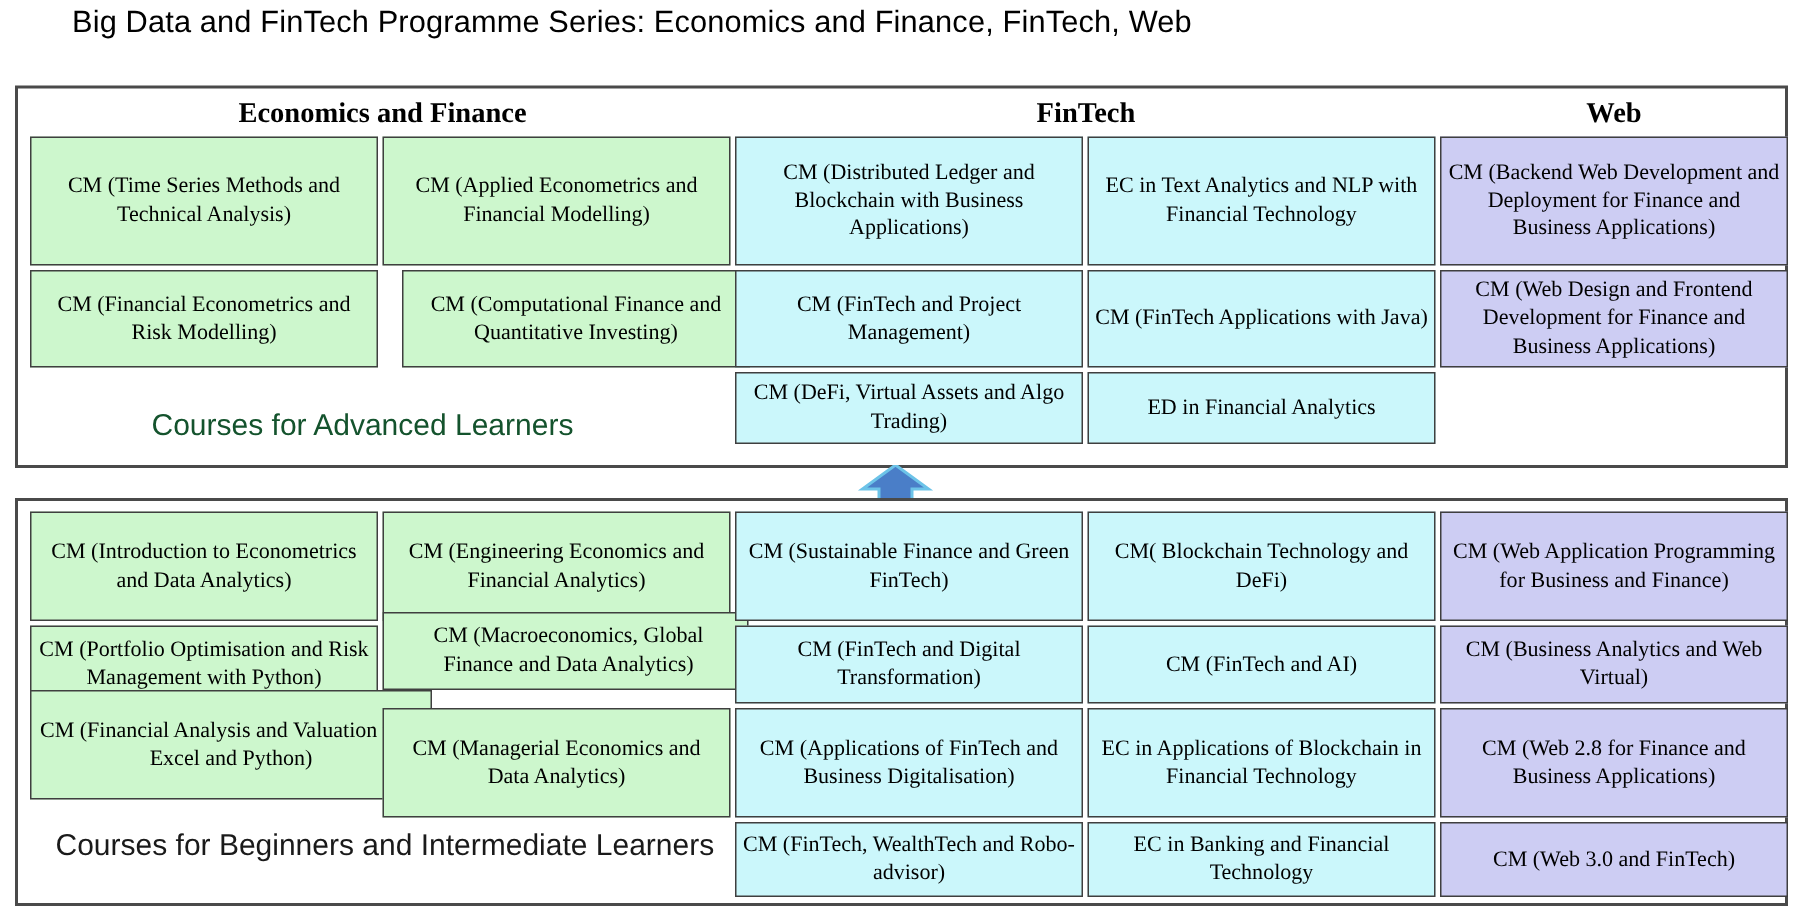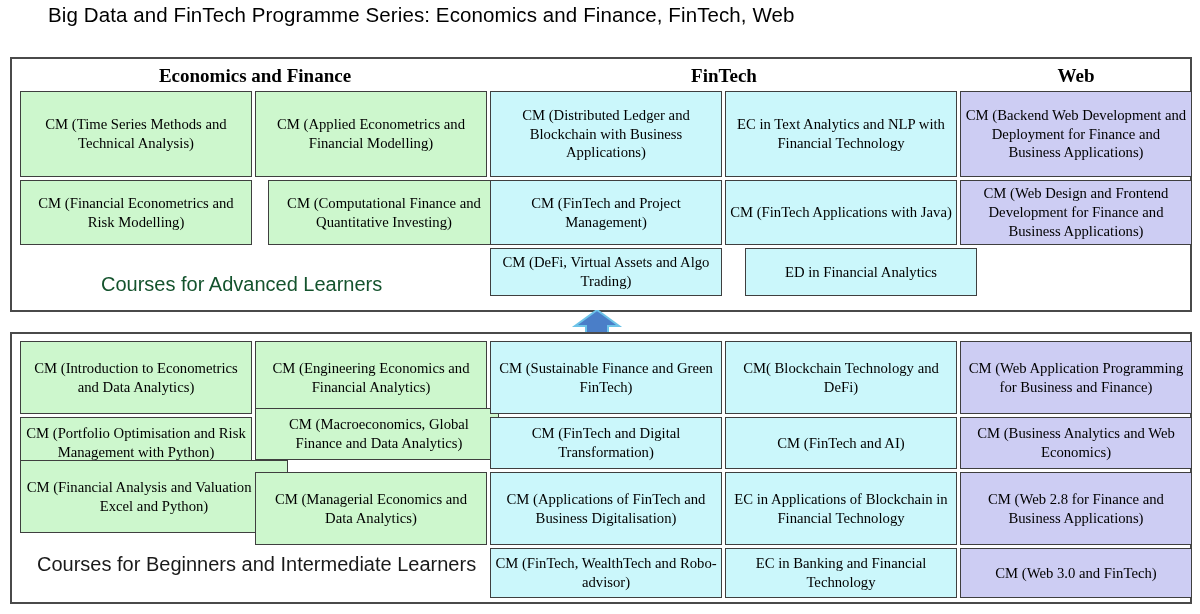--- a/index.html
+++ b/index.html
@@ -124,21 +124,21 @@
 
   <div class="box green" style="left:243px; top:32px;  width:232px; height:86px;">CM (Applied Econometrics and Financial Modelling)</div>
   <div class="box green" style="left:256px; top:121px; width:232px; height:65px;">CM (Computational Finance and Quantitative Investing)</div>
 
   <div class="box cyan" style="left:478px; top:32px;  width:232px; height:86px;">CM (Distributed Ledger and Blockchain with Business Applications)</div>
   <div class="box cyan" style="left:478px; top:121px; width:232px; height:65px;">CM (FinTech and Project Management)</div>
   <div class="box cyan" style="left:478px; top:189px; width:232px; height:48px;">CM (DeFi, Virtual Assets and Algo Trading)</div>
 
   <div class="box cyan" style="left:713px; top:32px;  width:232px; height:86px;">EC in Text Analytics and NLP with Financial Technology</div>
   <div class="box cyan" style="left:713px; top:121px; width:232px; height:65px;">CM (FinTech Applications with Java)</div>
-  <div class="box cyan" style="left:713px; top:189px; width:232px; height:48px;margin-left:20px;">ED in Financial Analytics</div>
+  <div class="box cyan" style="left:713px; top:189px; width:232px; height:48px;">ED in Financial Analytics</div>
 
   <div class="box purple" style="left:948px; top:32px;  width:232px; height:86px;">CM (Backend Web Development and Deployment for Finance and Business Applications)</div>
   <div class="box purple" style="left:948px; top:121px; width:232px; height:65px;">CM (Web Design and Frontend Development for Finance and Business Applications)</div>
 </div>
 
 <div class="caption" id="caption-advanced">Courses for Advanced Learners</div>
 
 <div id="arrow-up">
   <svg width="60" height="28" viewBox="0 0 60 28" xmlns="http://www.w3.org/2000/svg">
     <polygon points="30,0 52,16 41,16 41,28 19,28 19,16 8,16" fill="#4a7ec8" stroke="#6cc3e8" stroke-width="2"></polygon>
@@ -159,18 +159,18 @@
   <div class="box cyan" style="left:478px; top:83px;  width:232px; height:52px;">CM (FinTech and Digital Transformation)</div>
   <div class="box cyan" style="left:478px; top:138px; width:232px; height:73px;">CM (Applications of FinTech and Business Digitalisation)</div>
   <div class="box cyan" style="left:478px; top:214px; width:232px; height:50px;">CM (FinTech, WealthTech and Robo-advisor)</div>
 
   <div class="box cyan" style="left:713px; top:7px;   width:232px; height:73px;">CM( Blockchain Technology and DeFi)</div>
   <div class="box cyan" style="left:713px; top:83px;  width:232px; height:52px;">CM (FinTech and AI)</div>
   <div class="box cyan" style="left:713px; top:138px; width:232px; height:73px;">EC in Applications of Blockchain in Financial Technology</div>
   <div class="box cyan" style="left:713px; top:214px; width:232px; height:50px;">EC in Banking and Financial Technology</div>
 
   <div class="box purple" style="left:948px; top:7px;   width:232px; height:73px;">CM (Web Application Programming for Business and Finance)</div>
-  <div class="box purple" style="left:948px; top:83px;  width:232px; height:52px;">CM (Business Analytics and Web Economics)</div>
+  <div class="box purple" style="left:948px; top:83px;  width:232px; height:52px;">CM (Business Analytics and Web Virtual)</div>
   <div class="box purple" style="left:948px; top:138px; width:232px; height:73px;">CM (Web 2.8 for Finance and Business Applications)</div>
   <div class="box purple" style="left:948px; top:214px; width:232px; height:50px;">CM (Web 3.0 and FinTech)</div>
 </div>
 
 <div class="caption" id="caption-beginner">Courses for Beginners and Intermediate Learners</div>
 
 </body></html>

